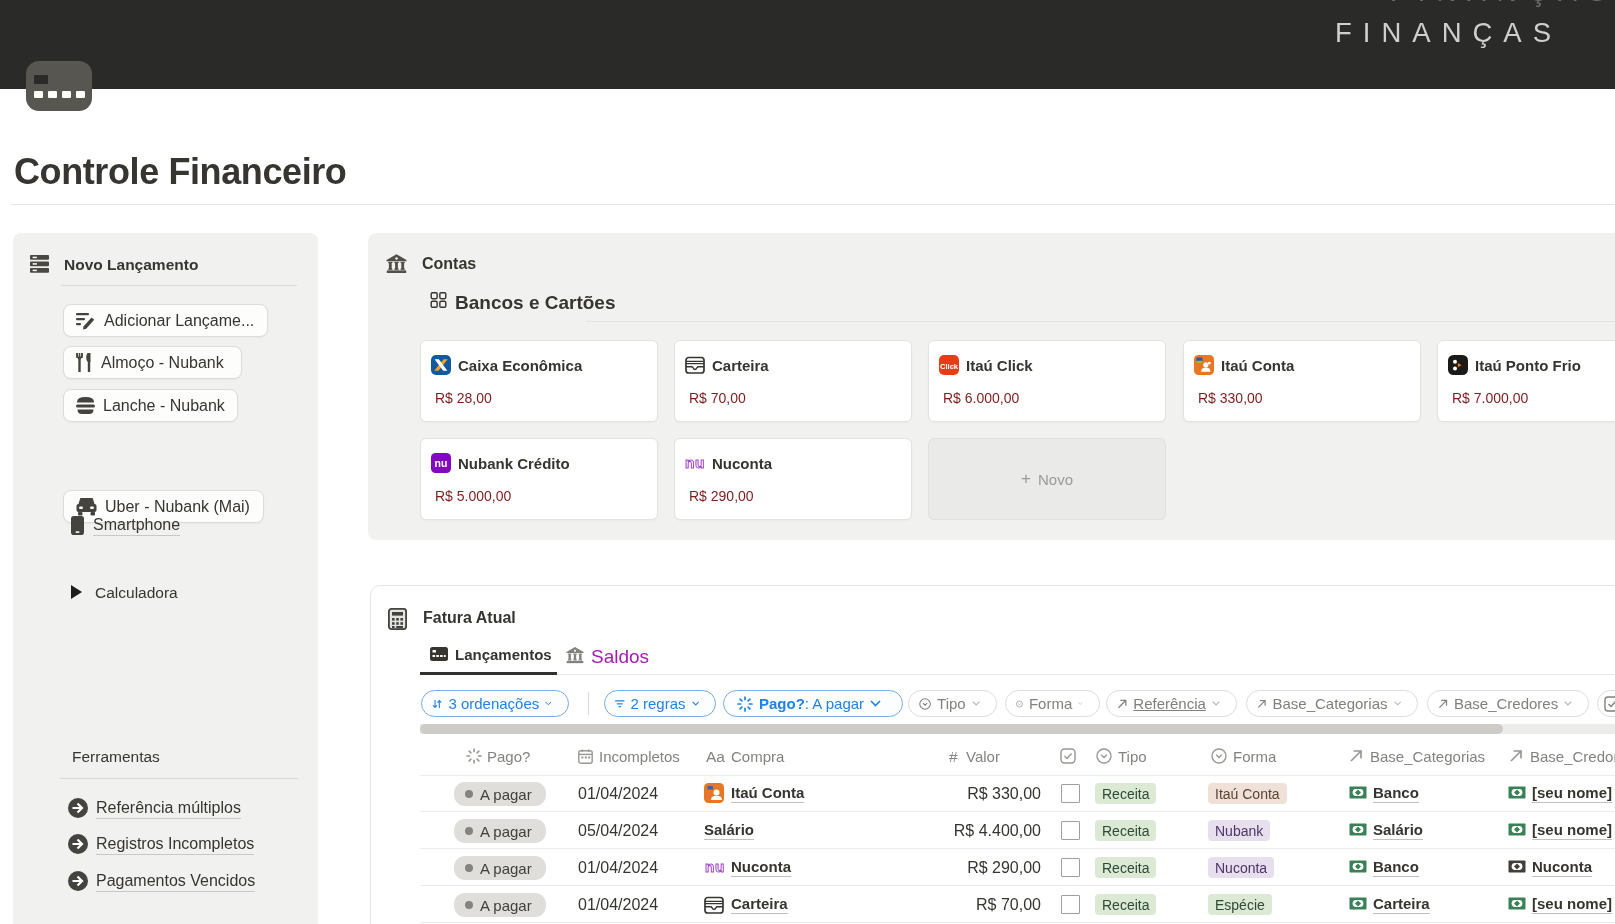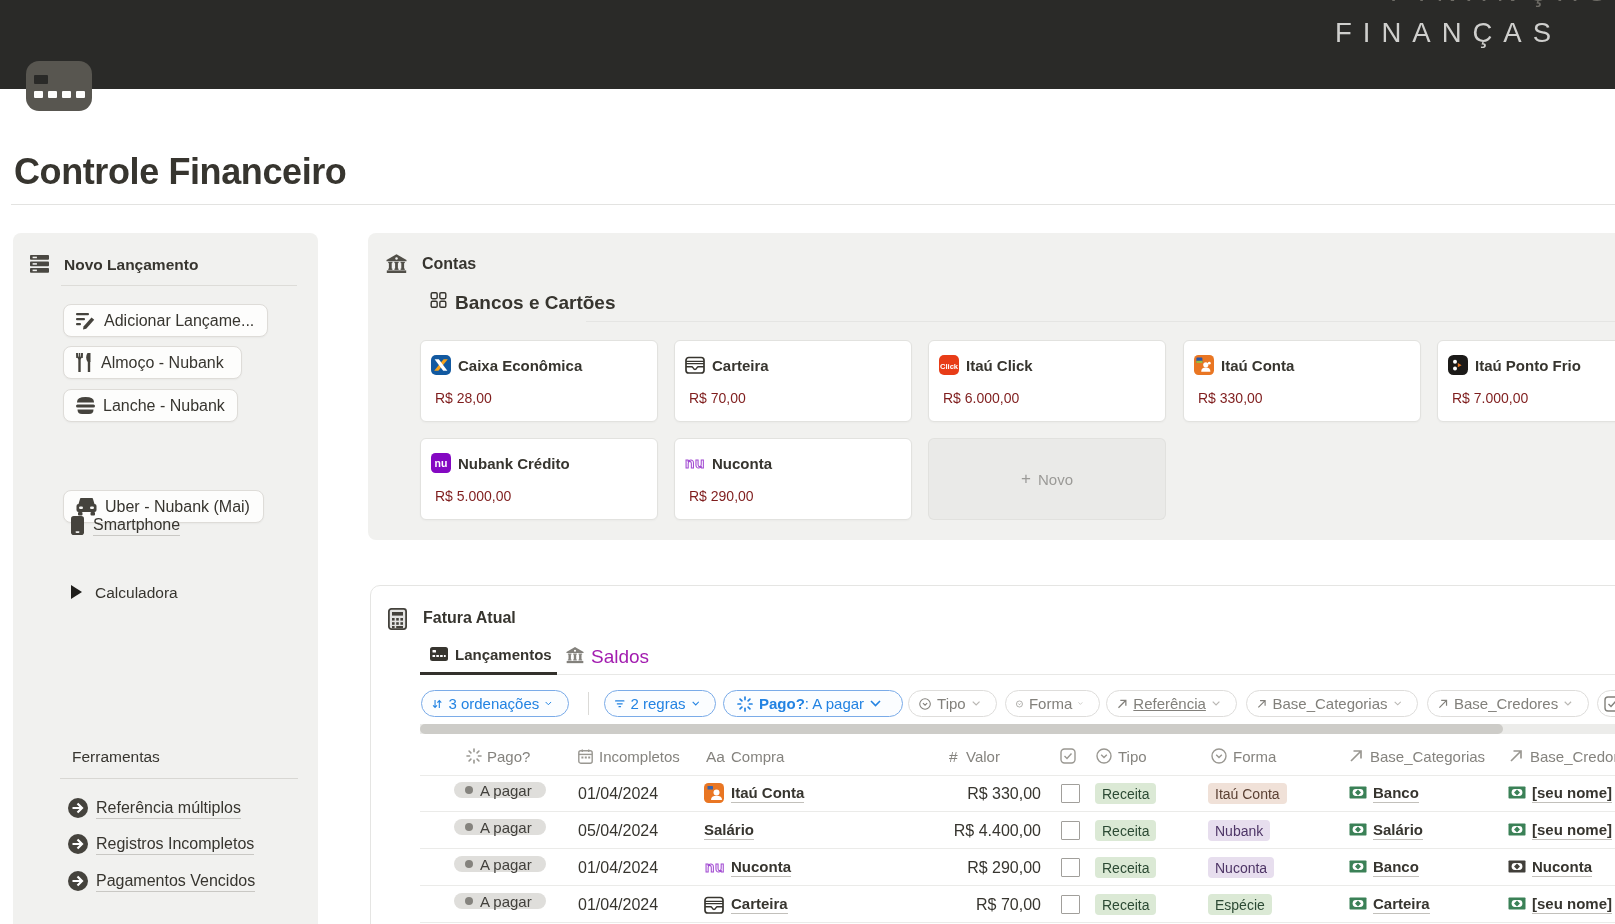--- a/index.html
+++ b/index.html
@@ -42,21 +42,21 @@
   border:1px solid #e5e5e3; border-radius:10px; }
 .chip { position:absolute; top:690px; height:27px; border-radius:14px; display:flex; align-items:center;
   padding:0 10px; font-size:15px; white-space:nowrap; }
 .chip.blue { border:1.3px solid #7aabe8; color:#2383e2; background:#fbfdff; }
 .chip.gray { border:1px solid #dedddb; color:#82807b; background:#fff; }
 .chip svg { margin-right:6px; }
 .chev { margin-left:6px; }
 
 .hcell { position:absolute; top:748px; font-size:15px; color:#85837e; }
 .rowline { position:absolute; left:420px; width:1195px; height:1px; background:#ebebe9; }
-.pill { position:absolute; height:16px; border-radius:11px; background:#dfdedb; color:#42403c; font-size:15px;
+.pill { position:absolute; height:24px; border-radius:11px; background:#dfdedb; color:#42403c; font-size:15px;
   display:flex; align-items:center; padding:0 14px 0 11px; }
 .pill .dot { width:8px; height:8px; border-radius:4px; background:#85837e; margin-right:7px; }
 .tag { position:absolute; height:21px; border-radius:4px; font-size:14px; display:flex; align-items:center; padding:0 7px; }
 .tag.green { background:#dbe9d5; color:#2c4a34; }
 .tag.brown { background:#f0e1d8; color:#5b4134; }
 .tag.purple { background:#e7deee; color:#4e3566; }
 .datecell { position:absolute; font-size:16px; color:#37352f; }
 .linkcell { position:absolute; font-size:15px; font-weight:700; color:#37352f;
   border-bottom:1px solid #c2c0bb; padding-bottom:1px; }
 .valcell { position:absolute; font-size:16px; color:#37352f; text-align:right; width:120px; }

